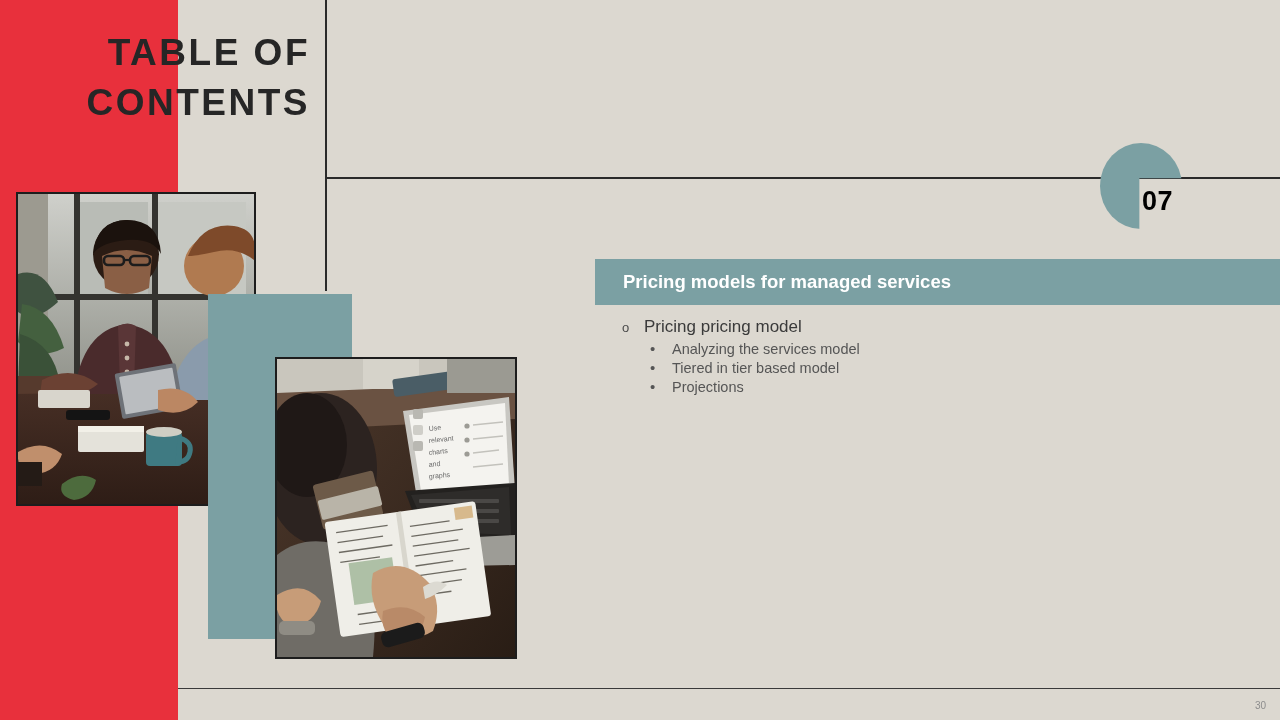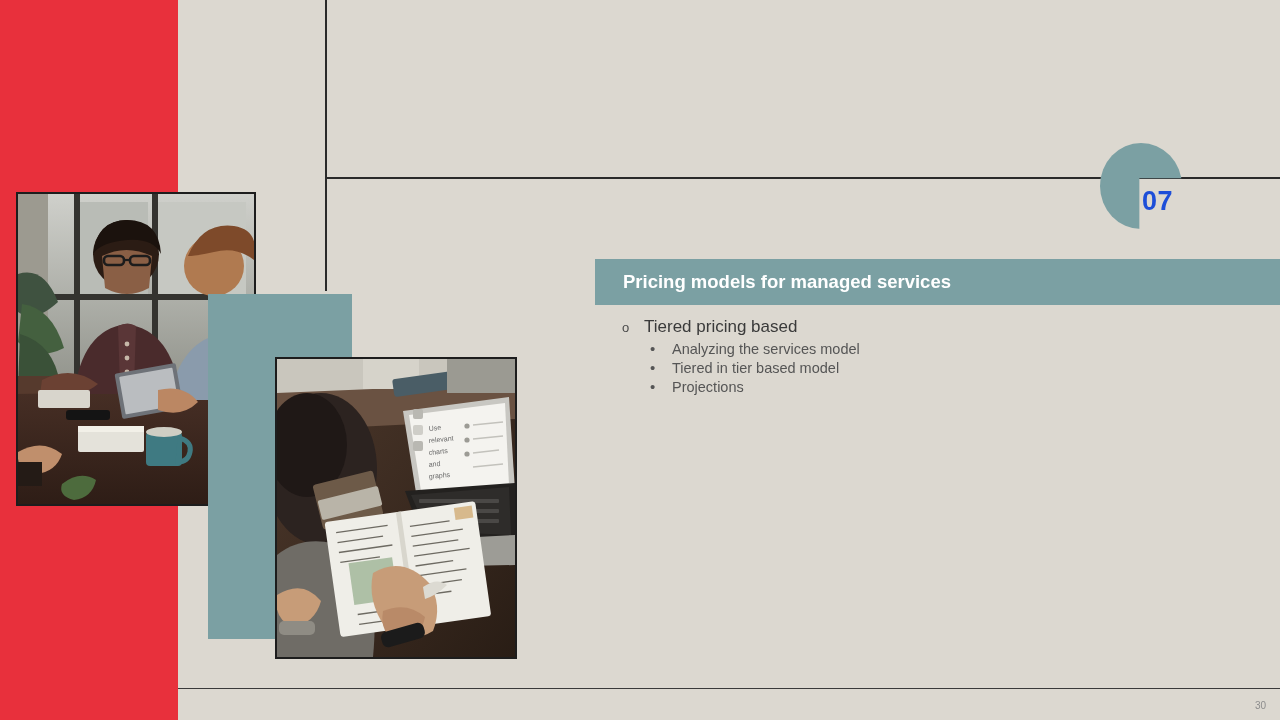--- a/index.html
+++ b/index.html
@@ -84,21 +84,21 @@
     border-radius: 50%;
     -webkit-clip-path: polygon(0% 0%, 100% 0%, 100% 41%, 48% 41%, 48% 100%, 0% 100%);
     clip-path: polygon(0% 0%, 100% 0%, 100% 41%, 48% 41%, 48% 100%, 0% 100%);
   }
   .badge-number {
     position: absolute;
     left: 1142px;
     top: 186px;
     font-size: 27px;
     font-weight: bold;
-    color: #1d4ed8;
+    color: #000000;
     letter-spacing: 0.5px;
   }
 
   
   .photo {
     position: absolute;
     border: 2.5px solid #1d1d1d;
     overflow: hidden;
     background: #5b5148;
   }
@@ -195,20 +195,22 @@
     color: #8d8d8d;
   }
 </style>
 </head>
 <body>
 
 <div id="slide">
 
   <div class="red-panel"></div>
 
+  <div class="toc-heading">TABLE OF
+CONTENTS</div>
 
   <div class="header-vline"></div>
   <div class="header-hline"></div>
 
 
   <div class="badge-wrap">
     <div class="badge-circle"></div>
   </div>
   <div class="badge-number">07</div>
 
@@ -351,21 +353,21 @@
     </svg>
   </div>
 
   <div class="section-banner">
     <span class="section-banner-text">Pricing models for managed services</span>
   </div>
 
   <div class="bullets">
     <div class="bullet-l1">
       <span class="marker">o</span>
-      <span>Tiered pricing based</span>
+      <span>Pricing pricing model</span>
     </div>
     <div class="sub-list">
       <div class="bullet-l2">
         <span class="marker">•</span>
         <span>Analyzing the services model</span>
       </div>
       <div class="bullet-l2">
         <span class="marker">•</span>
         <span>Tiered in tier based model</span>
       </div>

